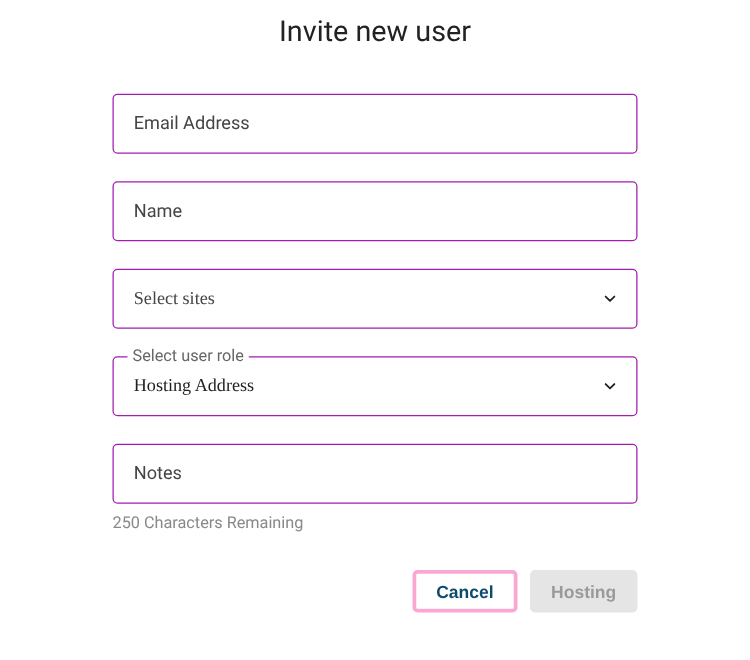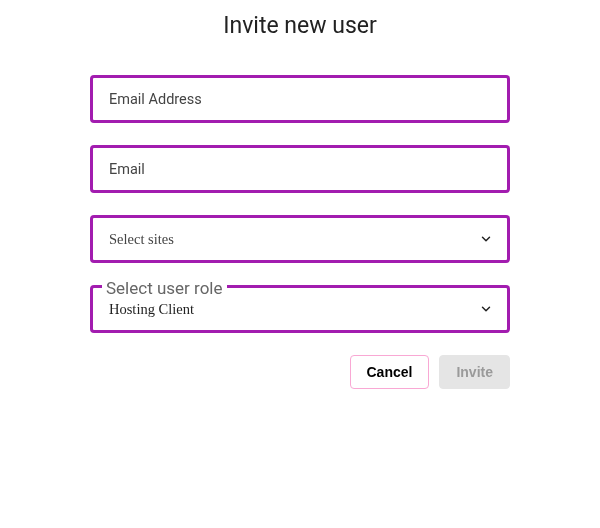--- a/index.html
+++ b/index.html
@@ -15,21 +15,21 @@
   }
   .title {
     text-align: center;
     font-size: 23px;
     font-weight: 400;
     color: #222;
     margin-bottom: 36px;
   }
   .field {
     position: relative;
-    border: 3px solid #a21caf;
+    border: 1px solid #a21caf;
     border-radius: 4px;
     height: 48px;
     margin-bottom: 22px;
     background: #fff;
   }
   .field-label-inside {
     position: absolute;
     left: 16px;
     top: 50%;
     transform: translateY(-50%);
@@ -66,21 +66,21 @@
   .floated {
     position: relative;
     margin-bottom: 22px;
   }
   .floated-label {
     position: absolute;
     top: -7px;
     left: 12px;
     background: #fff;
     padding: 0 4px;
-    font-size: 17px;
+    font-size: 13px;
     color: #666;
     z-index: 1;
   }
   .chev {
     width: 14px;
     height: 14px;
     display: inline-flex;
     align-items: center;
     justify-content: center;
     color: #222;
@@ -96,23 +96,23 @@
     justify-content: flex-end;
     gap: 10px;
   }
   .btn {
     height: 34px;
     padding: 0 16px;
     border-radius: 4px;
     font-size: 14px;
     font-weight: 600;
     cursor: pointer;
-    border: 1px solid #f9a8d4;
+    border: 3px solid #f9a8d4;
     background: #fff;
-    color: #000000;
+    color: #0c4a6e;
   }
   .btn-primary-disabled {
     background: #e5e5e5;
     color: #9a9a9a;
     border: 1px solid #e5e5e5;
     cursor: default;
   }
 </style>
 </head>
 <body>
@@ -120,45 +120,50 @@
 <div class="container">
 
   <h1 class="title">Invite new user</h1>
 
   <div class="field">
     <span class="field-label-inside">Email Address</span>
     <input type="text" class="field-input" value="" style="">
   </div>
 
   <div class="field">
-    <span class="field-label-inside">Email</span>
+    <span class="field-label-inside">Name</span>
     <input type="text" class="field-input" value="" style="">
   </div>
 
   <div class="field select-field">
     <span class="select-text">Select sites</span>
     <span class="chev">
       <svg viewBox="0 0 24 24" width="18" height="18" fill="none" stroke="currentColor" stroke-width="2.5" stroke-linecap="round" stroke-linejoin="round">
           <polyline points="6 9 12 15 18 9"></polyline>
         </svg>
     </span>
   </div>
 
   <div class="floated">
     <span class="floated-label">Select user role</span>
     <div class="field select-field" style="margin-bottom:0">
-      <span class="select-value">Hosting Client</span>
+      <span class="select-value">Hosting Address</span>
       <span class="chev">
         <svg viewBox="0 0 24 24" width="18" height="18" fill="none" stroke="currentColor" stroke-width="2.5" stroke-linecap="round" stroke-linejoin="round">
             <polyline points="6 9 12 15 18 9"></polyline>
           </svg>
       </span>
     </div>
   </div>
 
+  <div class="field">
+    <span class="field-label-inside">Notes</span>
+    <input type="text" class="field-input" value="" style="">
+  </div>
 
+  <div class="helper">250 Characters Remaining</div>
 
   <div class="actions">
     <button class="btn">Cancel</button>
-    <button class="btn btn-primary-disabled">Invite</button>
+    <button class="btn btn-primary-disabled">Hosting</button>
   </div>
 
 </div>
 
 </body></html>

